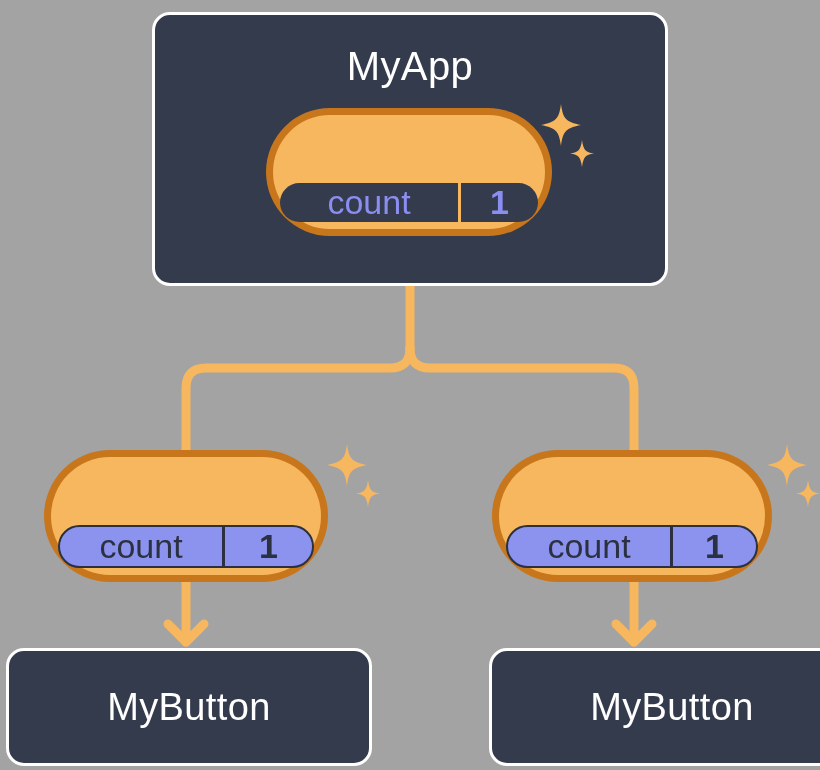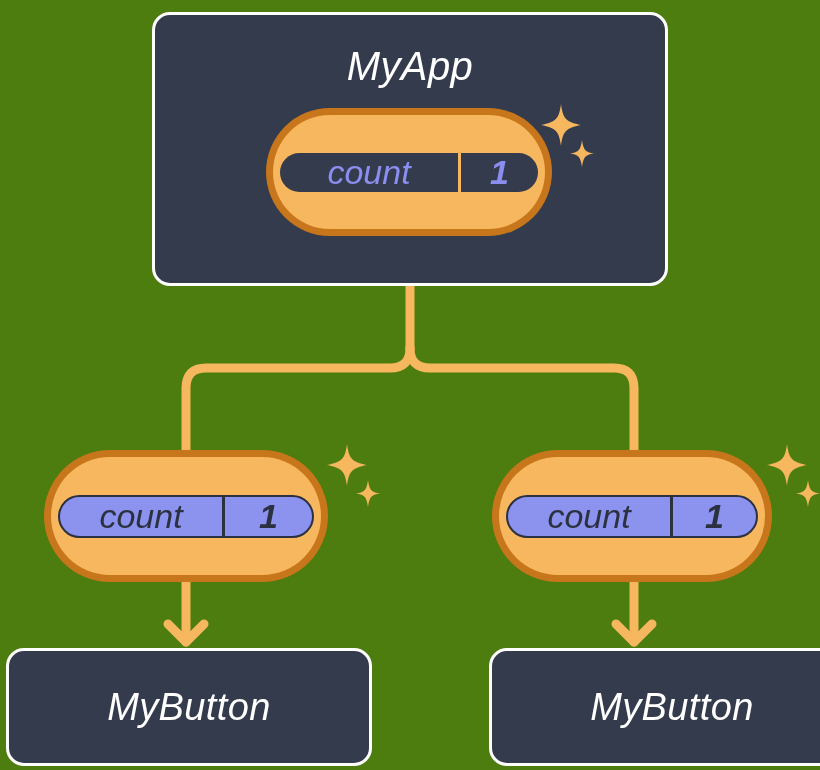--- a/index.html
+++ b/index.html
@@ -4,24 +4,23 @@
 <style>
   html, body {
     margin: 0;
     padding: 0;
     background: #4d6771;
   }
   #stage {
     position: relative;
     width: 820px;
     height: 770px;
-    background: #4d7c0f;
+    background: #a3a3a3;
     overflow: hidden;
     font-family: "Liberation Sans", sans-serif;
-    font-style: italic;
   }
   #wires {
     position: absolute;
     left: 0; top: 0;
     width: 820px;
     height: 770px;
     pointer-events: none;
   }
 
   
@@ -74,21 +73,21 @@
     border-radius: 999px;
     background: #c8761b;          
     padding: 7px;
   }
   .pill-mid {
     flex: 1;
     border-radius: 999px;
     background: #f7b75f;          
     padding: 7px;
     display: flex;
-    align-items: center;
+    align-items: flex-end;
   }
   .pill-core {
     flex: 1;
     border-radius: 999px;
     display: flex;
     align-items: stretch;
     overflow: hidden;
   }
   .pill-name, .pill-value {
     display: flex;

